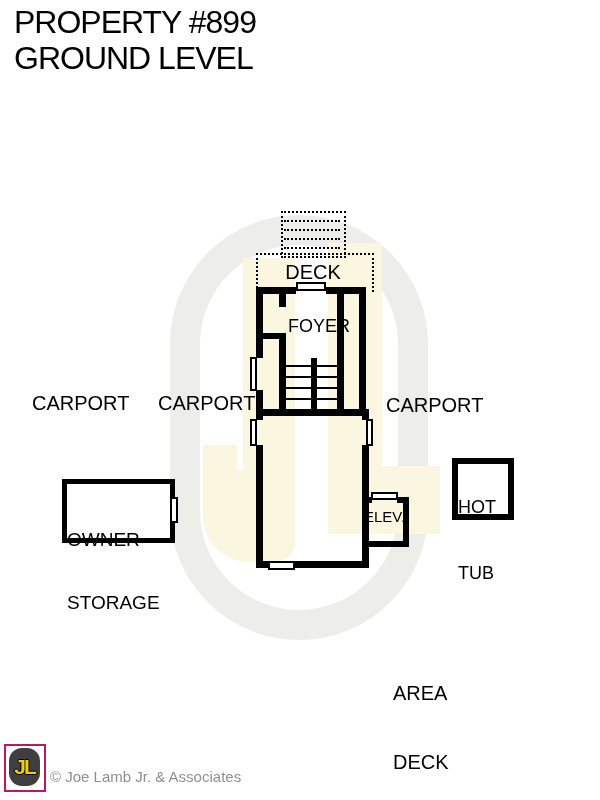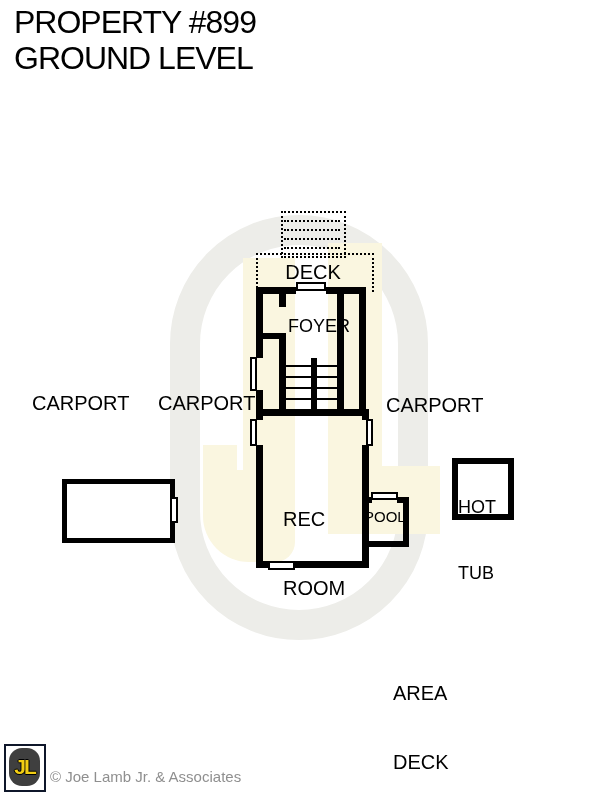--- a/index.html
+++ b/index.html
@@ -10,21 +10,21 @@
   .dotline{position:absolute;border-top:2px dotted #000;height:0;}
   .tread{position:absolute;background:#000;height:2px;}
   .opening{position:absolute;background:#fff;border:2px solid #000;}
   .plan-label{position:absolute;font-size:20px;letter-spacing:0px;white-space:pre;line-height:23px;}
   .center{text-align:left;}
   
   .wm{position:absolute;pointer-events:none;}
   
   #title{position:absolute;left:14px;top:4px;font-size:32px;line-height:36px;letter-spacing:-1px;font-weight:500;}
   
-  #logo-box{position:absolute;left:4px;top:744px;width:38px;height:44px;border:2px solid #0f172a;background:#fff;}
+  #logo-box{position:absolute;left:4px;top:744px;width:38px;height:44px;border:2px solid #be185d;background:#fff;}
   #logo-stadium{position:absolute;left:3px;top:2px;width:31px;height:38px;background:#3f3f3f;border-radius:13px;
                 display:flex;align-items:center;justify-content:center;}
   #logo-letters{color:#f2cd13;font-weight:bold;font-size:21px;letter-spacing:-2px;
                 text-shadow:1px 0 0 #000,-1px 0 0 #000,0 1px 0 #000,0 -1px 0 #000;}
   #copyright{position:absolute;left:50px;top:768px;font-size:15px;color:#8f8f8f;}
   .z1{z-index:1;}
 </style>
 </head>
 <body>
 
@@ -80,37 +80,37 @@
   <div class="tread z1" style="left:286px;top:365px;width:25px;"></div>
   <div class="tread z1" style="left:286px;top:376px;width:25px;"></div>
   <div class="tread z1" style="left:286px;top:387px;width:25px;"></div>
   <div class="tread z1" style="left:286px;top:398px;width:25px;"></div>
   <div class="tread z1" style="left:317px;top:365px;width:20px;"></div>
   <div class="tread z1" style="left:317px;top:376px;width:20px;"></div>
   <div class="tread z1" style="left:317px;top:387px;width:20px;"></div>
   <div class="tread z1" style="left:317px;top:398px;width:20px;"></div>
 
   <div class="plan-label z1" style="left:288px;top:315px;font-size:18px;">FOYER</div>
-  <div class="plan-label z1" style="left:283px;top:462px;">
-    <div>REC</div>
-    <div>ROOM</div>
-  </div>
 
   <div class="wall z1" style="left:366px;top:497px;width:6px;height:6px;"></div>
   <div class="wall z1" style="left:397px;top:497px;width:12px;height:6px;"></div>
   <div class="opening z1" style="left:371px;top:492px;width:23px;height:4px;"></div>
   <div class="wall z1" style="left:403px;top:497px;width:6px;height:50px;"></div>
   <div class="wall z1" style="left:363px;top:541px;width:46px;height:6px;"></div>
-  <div class="plan-label z1" style="left:364px;top:505px;font-size:15px;">POOL.</div>
+  <div class="plan-label z1" style="left:364px;top:505px;font-size:15px;">ELEV.</div>
 
   <div class="plan-label z1 center" style="left:32px;top:392px;width:92px;">CARPORT</div>
   <div class="plan-label z1 center" style="left:158px;top:392px;width:92px;">CARPORT</div>
   <div class="plan-label z1 center" style="left:386px;top:394px;width:94px;">CARPORT</div>
 
   <div class="z1" style="position:absolute;left:62px;top:479px;width:103px;height:54px;border:5px solid #000;background:transparent;"></div>
+  <div class="plan-label z1 center" style="left:67px;top:487px;width:103px;font-size:19px;line-height:21px;">
+    <div>OWNER</div>
+    <div>STORAGE</div>
+  </div>
   <div class="opening z1" style="left:170px;top:497px;width:4px;height:22px;"></div>
 
   <div class="z1" style="position:absolute;left:452px;top:458px;width:50px;height:50px;border:6px solid #000;background:transparent;"></div>
   <div class="plan-label z1 center" style="left:458px;top:452px;width:50px;font-size:18px;line-height:22px;">
     <div>HOT</div>
     <div>TUB</div>
   </div>
 
   <div class="plan-label z1 center" style="left:393px;top:636px;width:76px;">
     <div>AREA</div>

